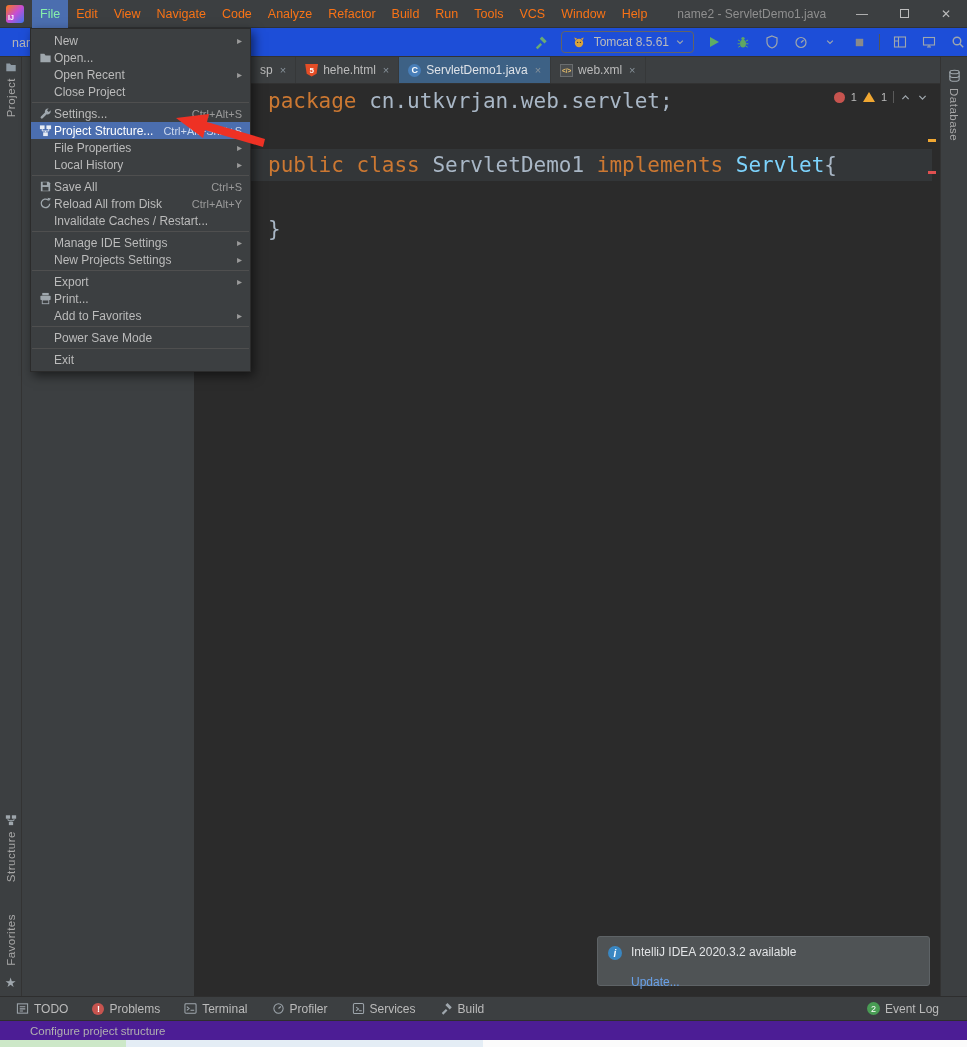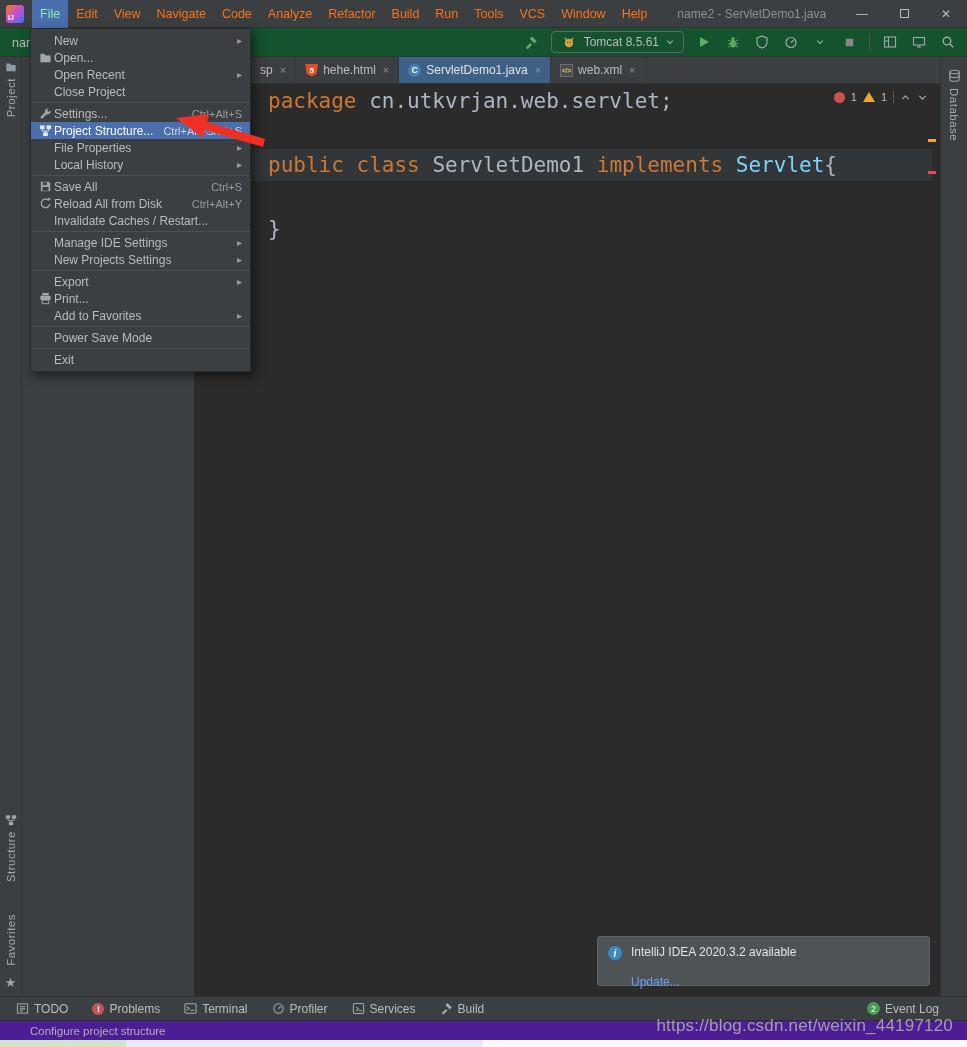--- a/index.html
+++ b/index.html
@@ -10,21 +10,21 @@
   .titlebar{height:28px;background:#3c3f41;display:flex;align-items:center;border-bottom:1px solid #2f3234}
   .logo{width:18px;height:18px;margin:0 8px 0 6px;border-radius:3px;background:linear-gradient(135deg,#f97a12 0%,#c74dd4 50%,#3a77f0 100%);display:flex;align-items:flex-end;justify-content:flex-start;font-size:7px;font-weight:bold;color:#fff;padding:2px}
   .mb-item{padding:0 8px;height:28px;line-height:28px;color:#f97316;font-size:12.5px;cursor:default}
   .mb-item.active{background:#4b6eaf;color:#86efac}
   .tb-title{color:#8f8f8f;margin-left:22px;font-size:12px}
   .win-controls{margin-left:auto;display:flex;height:28px}
   .win-btn{width:42px;height:28px;display:flex;align-items:center;justify-content:center;color:#bdbdbd;font-size:12px}
   .win-box{width:9px;height:9px;border:1px solid #bdbdbd;display:inline-block}
 
   
-  .toolbar{height:29px;background:#14532d;border-bottom:1px solid #323232;display:flex;align-items:center;justify-content:flex-end;padding-right:10px;gap:11px}
+  .toolbar{height:29px;background:#1d4ed8;border-bottom:1px solid #323232;display:flex;align-items:center;justify-content:flex-end;gap:11px}
   .combo{display:flex;align-items:center;gap:6px;border:1px solid #646464;border-radius:4px;height:22px;padding:0 8px;color:#bbb;font-size:12px}
   .tdivider{width:1px;height:16px;background:#555}
   .ticon{display:flex;align-items:center;justify-content:center;width:18px;height:18px}
 
   
   .main{display:flex;height:939px}
   .stripe{width:22px;background:#3c3f41;display:flex;flex-direction:column;align-items:center;justify-content:space-between;padding:4px 0 6px 0}
   .stripe.left{border-right:1px solid #333}
   .stripe.right{width:27px;border-left:1px solid #333;justify-content:flex-start;padding-top:12px}
   .vlabel{writing-mode:vertical-rl;transform:rotate(180deg);color:#a7a7a7;font-size:11.5px;letter-spacing:.5px;margin:5px 0}
@@ -492,15 +492,14 @@
     <div class="mi">
         <span class="mico"></span>
         <span class="mlabel">Exit</span>
       </div>
   </div>
 
   <svg class="arrow-overlay" width="320" height="180">
     <polygon points="265,139 207,122 209,114 176,118 203,138 205,130 263,147" fill="#ee3124"></polygon>
   </svg>
 
-  <div class="watermark">https://blog.csdn.net/weixin_44197120</div>
 
 </div>
 
 </body></html>

